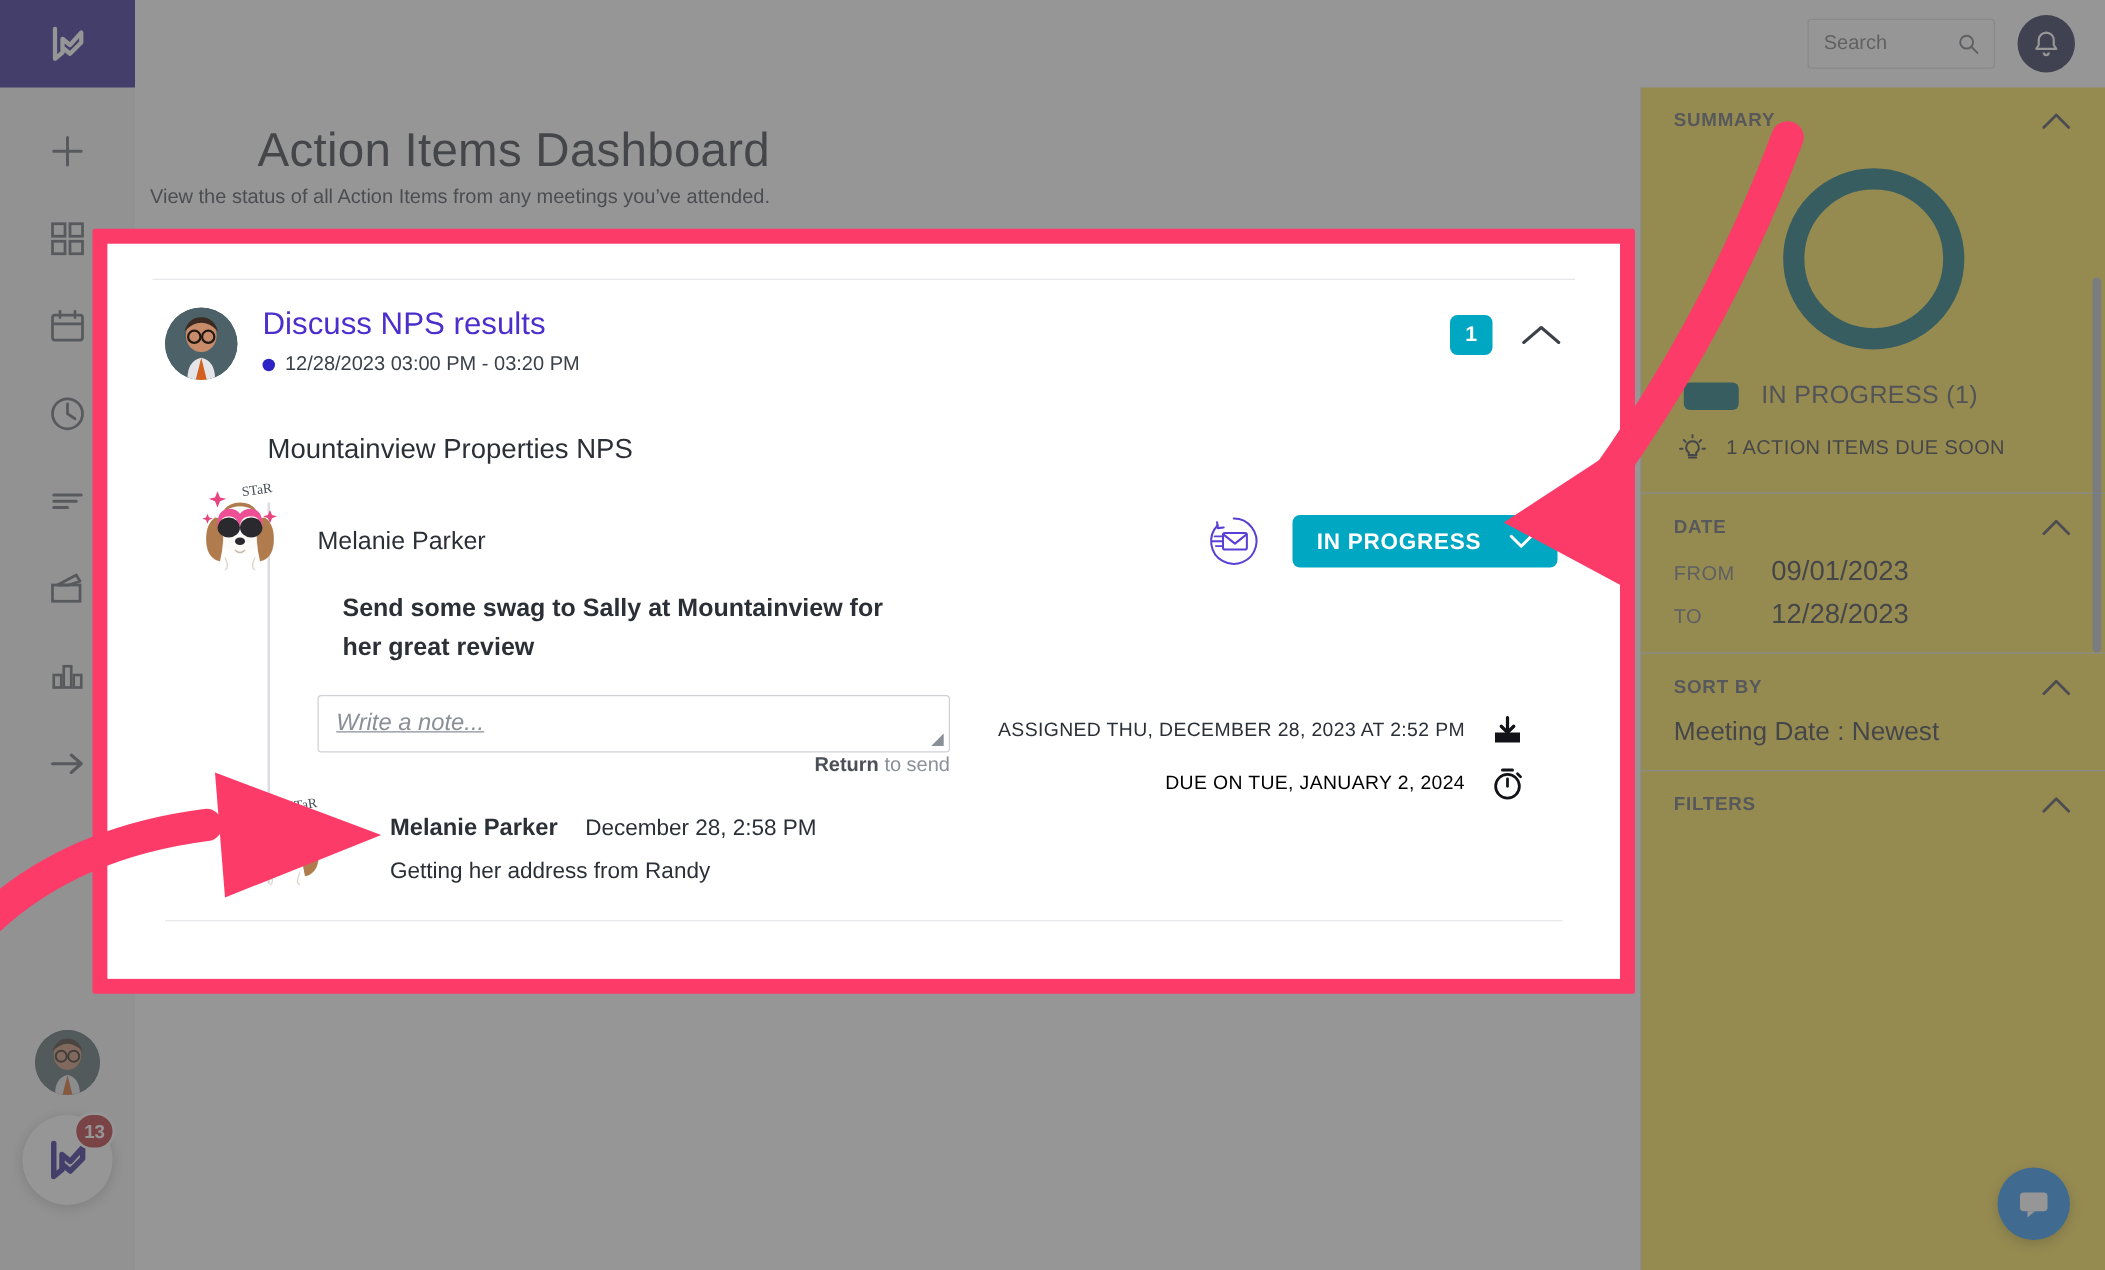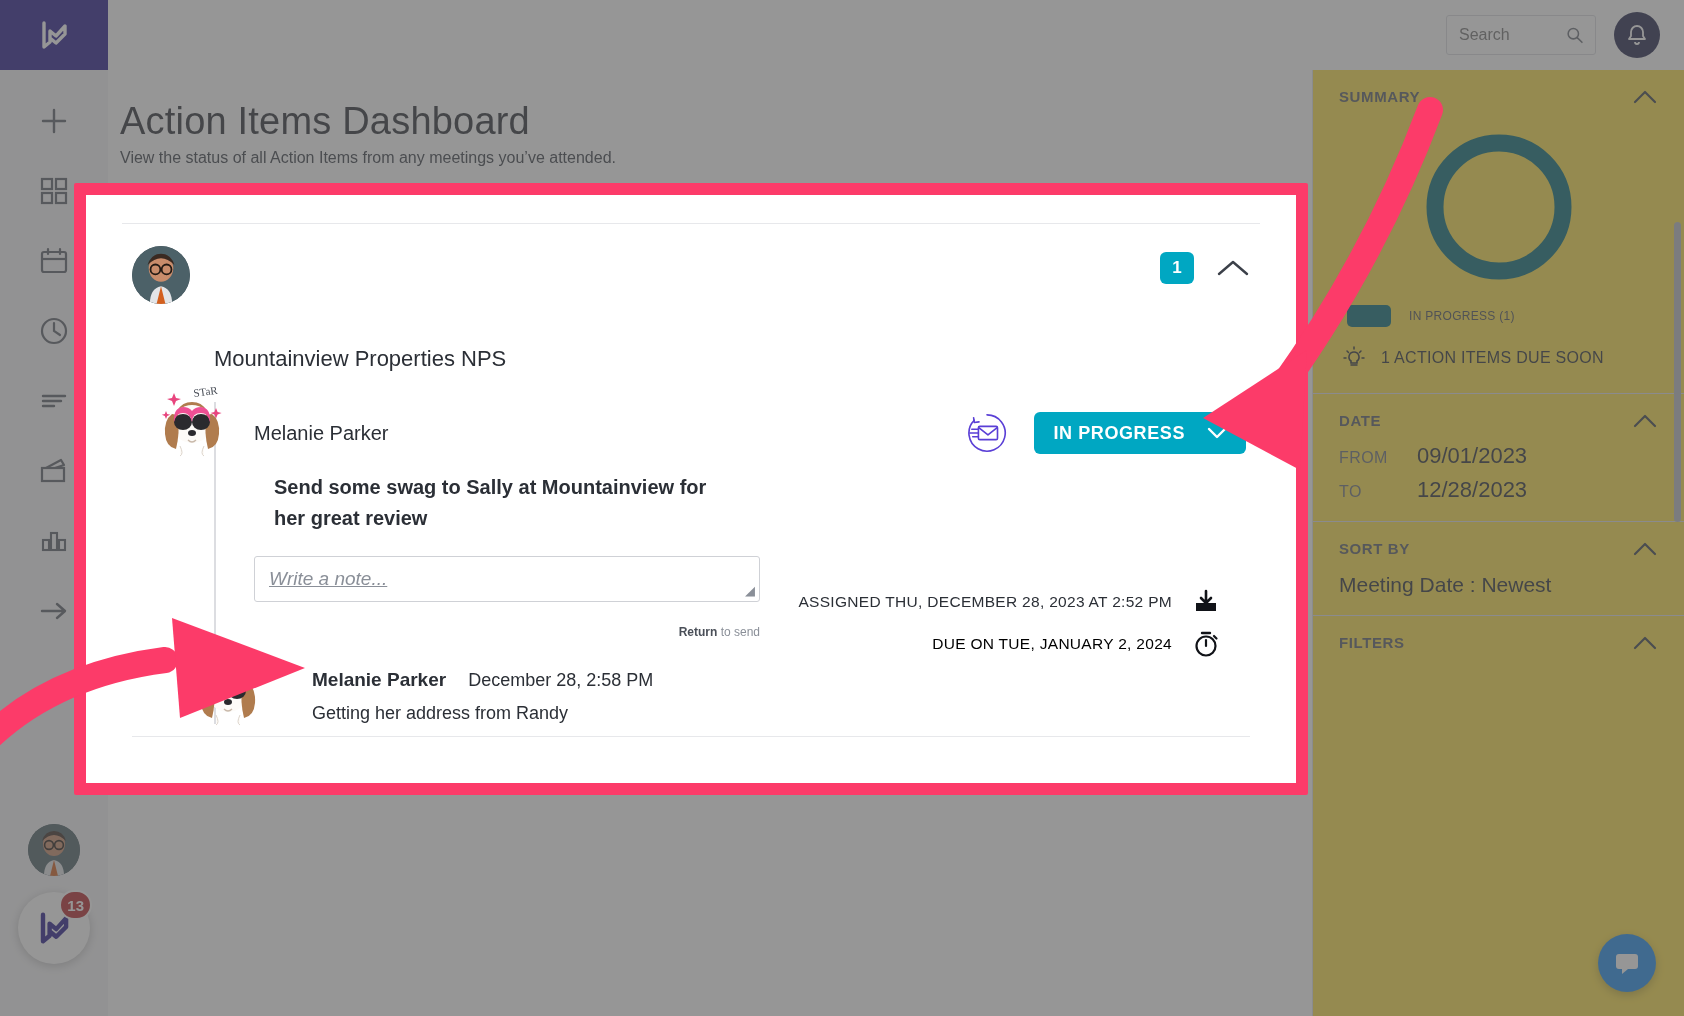--- a/index.html
+++ b/index.html
@@ -61,21 +61,21 @@
     border: 0; outline: 0; font-size: 16px; color: #6b7079; width: 100%;
     font-family: "Liberation Sans", sans-serif; background: transparent;
   }
   .bell {
     width: 46px; height: 46px; border-radius: 50%; background: #20224a;
     display: flex; align-items: center; justify-content: center;
   }
 
   
   .page-head { position: absolute; left: 120px; top: 100px; }
-  .page-title { font-size: 38px; color: #2b2f36; font-weight: normal; letter-spacing: .2px; }
+  .page-title { font-size: 38px; color: #2b2f36; font-weight: normal; letter-spacing: .2px; text-align: right; }
   .page-sub { font-size: 16px; color: #3b4049; margin-top: 6px; }
 
   
   .filters-link {
     position: absolute; right: 124px; top: 118px; display: flex; align-items: center; gap: 16px;
     color: #4b2ecb; font-size: 19px;
   }
   .chev-right { font-size: 22px; color: #4b2ecb; position: absolute; right: -86px; top: 2px; }
 
   
@@ -84,21 +84,21 @@
     background: #fde047; border-left: 1px solid #e3e4e8;
   }
   .rsec {
     padding: 18px 26px; border-bottom: 1px solid #e1e2e6;
   }
   .rsec-head { display: flex; align-items: center; justify-content: space-between; }
   .rsec-title { font-size: 15px; letter-spacing: .6px; color: #585d66; font-weight: bold; }
   .donut-wrap { display: flex; justify-content: center; padding: 26px 0 14px; }
   .legend-row { display: flex; align-items: center; gap: 18px; padding: 8px 0 10px 8px; }
   .legend-swatch { width: 44px; height: 22px; border-radius: 5px; background: #066b73; }
-  .legend-label { font-size: 12px; color: #4a4f58; letter-spacing: .3px; }
+  .legend-label { font-size: 20px; color: #4a4f58; letter-spacing: .3px; }
   .due-row { display: flex; align-items: center; gap: 14px; padding: 8px 0 4px 2px; text-align: center; }
   .due-label { font-size: 16px; color: #2b2f36; letter-spacing: .3px; }
   .kv { display: flex; align-items: baseline; gap: 26px; margin-top: 14px; }
   .kv-k { font-size: 16px; color: #6b7079; letter-spacing: .4px; width: 52px; }
   .kv-v { font-size: 22px; color: #2b2f36; }
   .sortval { font-size: 21px; color: #2b2f36; margin-top: 16px; white-space: nowrap; }
   .rscroll {
     position: absolute; right: 3px; top: 152px; width: 7px; height: 300px;
     border-radius: 4px; background: #b9bcc2;
   }
@@ -157,21 +157,21 @@
 
   .note-wrap { padding: 22px 0 0 38px; width: 544px; }
   .note-box {
     width: 100%; height: 46px; border: 1px solid #cfd1d6; border-radius: 3px; background: #fff;
     position: relative; display: flex; align-items: center; padding: 0 14px;
   }
   .note-ph {
     font-size: 19px; color: #8a8f98; font-style: italic; text-decoration: underline;
   }
   .resize-grip { position: absolute; right: 4px; bottom: 3px; color: #8a8f98; font-size: 13px; }
-  .return-hint { text-align: right; font-size: 12px; color: #8a8f98; margin-top: 23px; }
+  .return-hint { text-align: right; font-size: 16px; color: #8a8f98; margin-top: 2px; }
   .return-hint b { color: #4a4f58; }
 
   .comment { display: flex; align-items: flex-start; padding: 30px 0 0 38px; position: relative; }
   .c-avatar { position: absolute; left: -22px; top: 14px; width: 74px; height: 74px; }
   .c-body { padding-left: 58px; }
   .c-line1 { display: flex; align-items: baseline; gap: 22px; }
   .c-name { font-size: 19px; font-weight: bold; color: #2b2f36; }
   .c-time { font-size: 18px; color: #2b2f36; }
   .c-text { font-size: 18px; color: #2b2f36; margin-top: 12px; }
 
@@ -386,20 +386,27 @@
           <svg width="58" height="58" viewBox="0 0 52 52">
             <circle cx="26" cy="26" r="26" fill="#4c6168"></circle>
             <ellipse cx="26" cy="20" rx="11" ry="12" fill="#c98c6b"></ellipse>
             <path d="M14 17 q12 -12 24 0 q-3 -10 -12 -10 q-9 0 -12 10z" fill="#3a2a22"></path>
             <circle cx="21" cy="21" r="4.4" fill="none" stroke="#241a14" stroke-width="1.6"></circle>
             <circle cx="31" cy="21" r="4.4" fill="none" stroke="#241a14" stroke-width="1.6"></circle>
             <path d="M25.4 21 H26.6" stroke="#241a14" stroke-width="1.4"></path>
             <path d="M16 52 q0 -14 10 -16 q10 2 10 16z" fill="#e3e5e8"></path>
             <path d="M26 36 l-4 16 h8z" fill="#d3601f"></path>
           </svg>
+        </div>
+        <div>
+          <div class="meet-title">Discuss NPS results</div>
+          <div class="meet-time">
+            <span class="dot"></span>
+            <span>12/28/2023 03:00 PM - 03:20 PM</span>
+          </div>
         </div>
         <div class="meet-right">
           <div class="count-badge">1</div>
           <svg class="collapse-chevron" width="34" height="20" viewBox="0 0 34 20">
             <path d="M3 16 L17 4 L31 16" fill="none" stroke="#3b4049" stroke-width="2.4" stroke-linecap="round" stroke-linejoin="round"></path>
           </svg>
         </div>
       </div>
 
       <div class="mtg-name">Mountainview Properties NPS</div>

